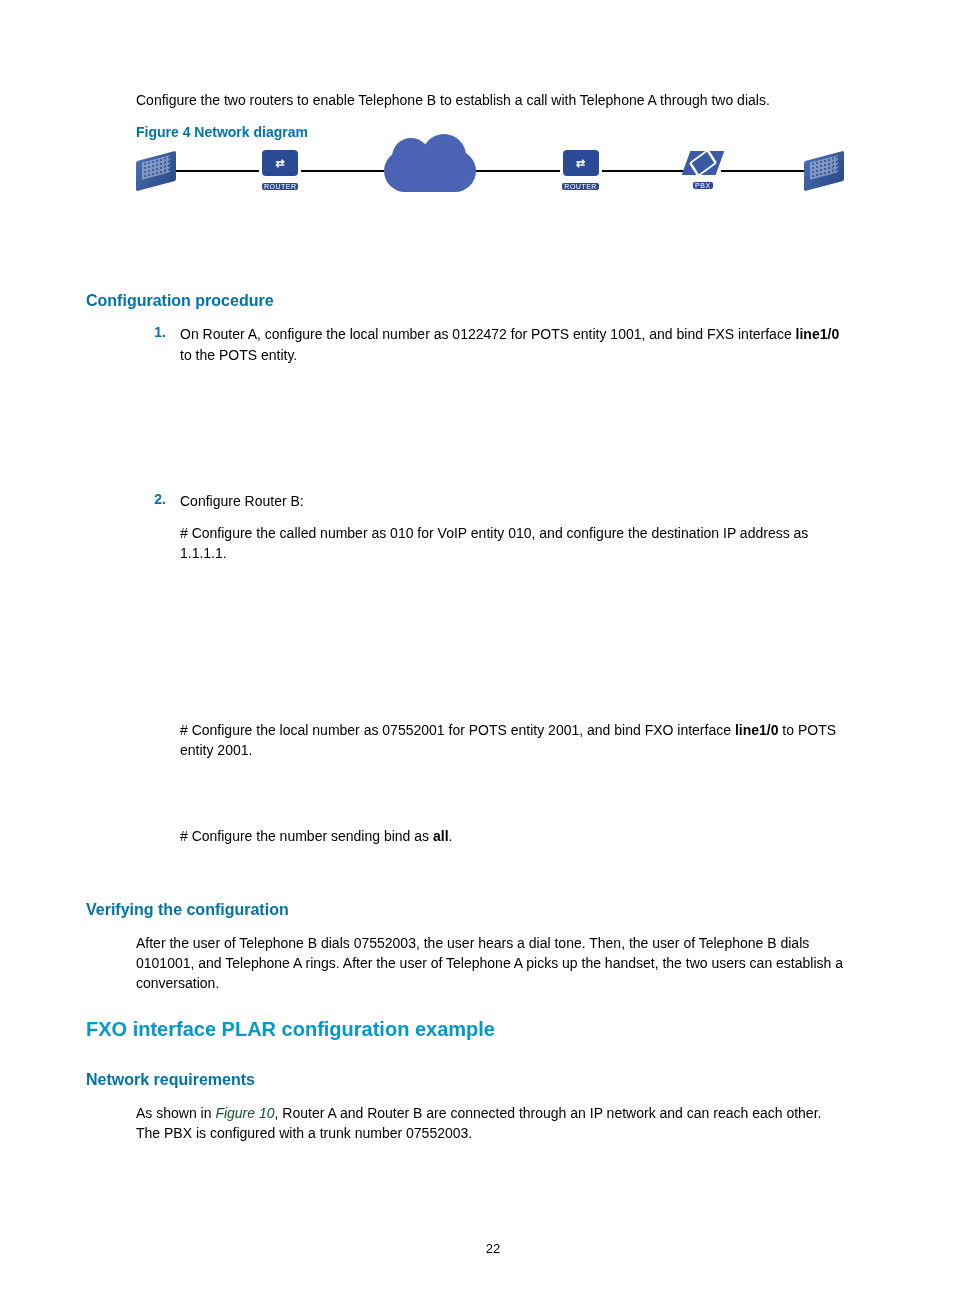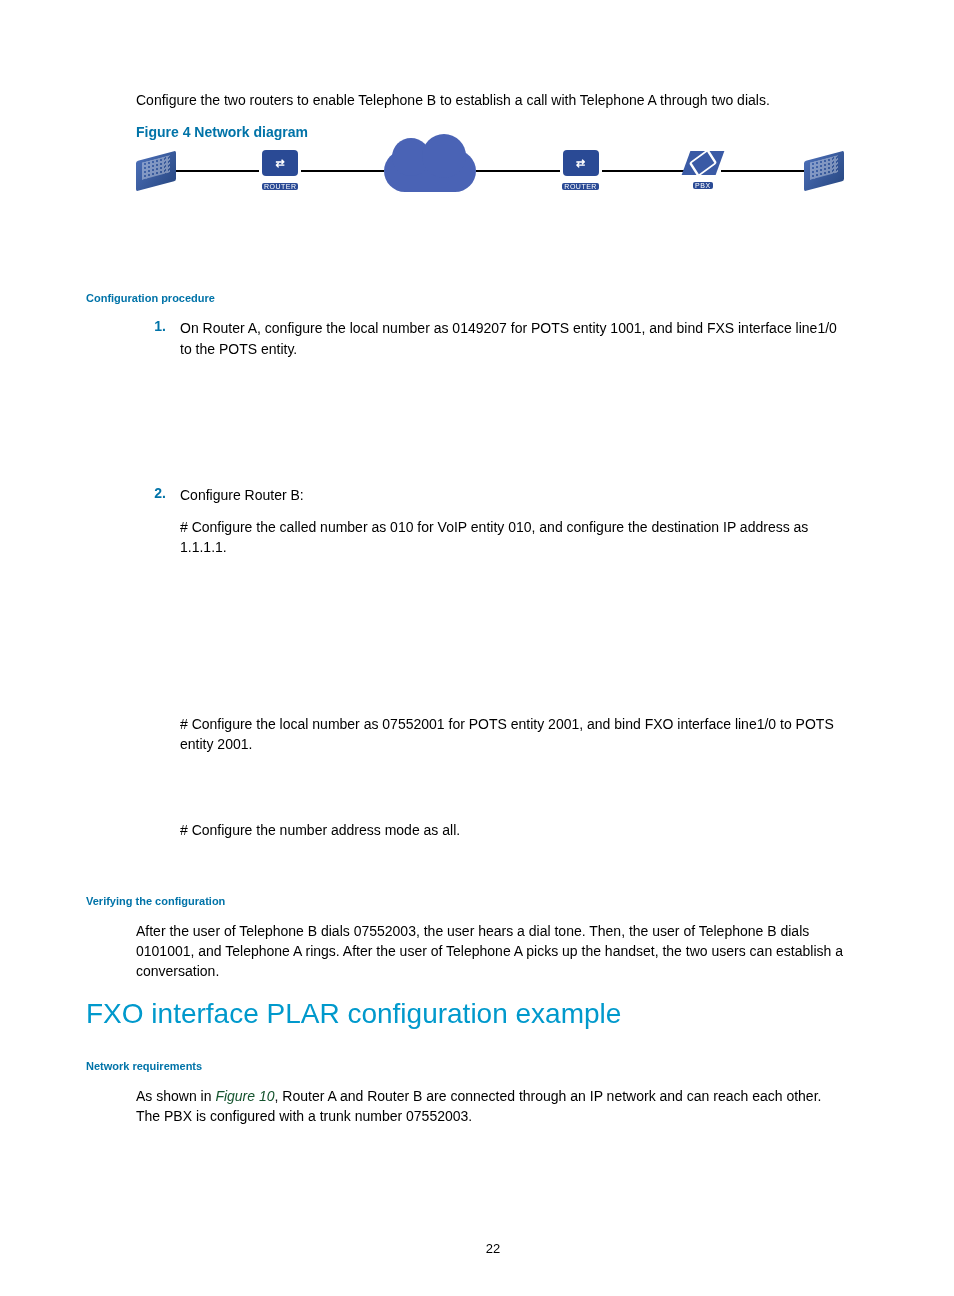--- a/index.html
+++ b/index.html
@@ -106,21 +106,21 @@
     background: #3a5aa5;
     transform: skewX(-20deg);
     display:flex;align-items:center;justify-content:center;
   }
   .pbx-box::after{
     content:"";width:16px;height:16px;border:2px solid #fff;border-radius:2px;transform:rotate(45deg);
   }
   .h3 {
     color: #0073a8;
     font-weight: bold;
-    font-size: 11px;
+    font-size: 16px;
     margin: 30px 0 14px 0;
   }
   .ol {
     margin: 0 0 0 50px;
     padding: 0;
   }
   .li {
     display: flex;
     margin-bottom: 6px;
   }
@@ -139,35 +139,35 @@
   .sub-para {
     margin: 0 0 0 94px;
     line-height: 1.45;
     padding-top: 6px;
   }
   .gap-lg { height: 120px; }
   .gap-md { height: 150px; }
   .gap-sm { height: 60px; }
   .h1 {
     color: #0099cc;
-    font-weight: 400;
-    font-size: 28px;
-    margin: 16px 0 18px 0;
+    font-weight: 700;
+    font-size: 20px;
+    margin: 24px 0 18px 0;
     font-family: Arial, Helvetica, sans-serif;
   }
   .link { color: #14532d; font-style: italic; }
   .page-num {
     position: absolute;
     bottom: 40px;
     left: 16px;
     width: 100%;
     text-align: center;
     font-size: 13px;
   }
-  b { font-weight: normal; margin-top: 12px; }
+  b { font-weight: bold; margin-top: 12px; }
 </style>
 </head>
 <body>
 
 <div class="page">
 
   <p class="body-text">Configure the two routers to enable Telephone B to establish a call with Telephone A through two dials.</p>
 
   <p class="figure-caption">Figure 4 Network diagram</p>
 
@@ -195,21 +195,21 @@
   </div>
 
   <div style="height:40px"></div>
 
   <div class="h3">Configuration procedure</div>
 
   <div class="ol">
     <div class="li">
       <div class="num">1.</div>
       <div class="li-body">
-        <span>On Router A, configure the local number as 0149207 for POTS entity 1001, and bind FXS interface </span><b>line1/0</b><span> to the POTS entity.</span>
+        <span>On Router A, configure the local number as 0122472 for POTS entity 1001, and bind FXS interface </span><b>line1/0</b><span> to the POTS entity.</span>
       </div>
     </div>
   </div>
 
   <div class="gap-lg"></div>
 
   <div class="ol">
     <div class="li">
       <div class="num">2.</div>
       <div class="li-body">Configure Router B:</div>
@@ -220,21 +220,21 @@
 
   <div class="gap-md"></div>
 
   <p class="sub-para">
     <span># Configure the local number as 07552001 for POTS entity 2001, and bind FXO interface </span><b>line1/0</b><span> to POTS entity 2001.</span>
   </p>
 
   <div class="gap-sm"></div>
 
   <p class="sub-para">
-    <span># Configure the number address mode as </span><b>all</b><span>.</span>
+    <span># Configure the number sending bind as </span><b>all</b><span>.</span>
   </p>
 
   <div style="height:24px"></div>
 
   <div class="h3">Verifying the configuration</div>
 
   <p class="body-text">After the user of Telephone B dials 07552003, the user hears a dial tone. Then, the user of Telephone B dials 0101001, and Telephone A rings. After the user of Telephone A picks up the handset, the two users can establish a conversation.</p>
 
   <div class="h1">FXO interface PLAR configuration example</div>
 

